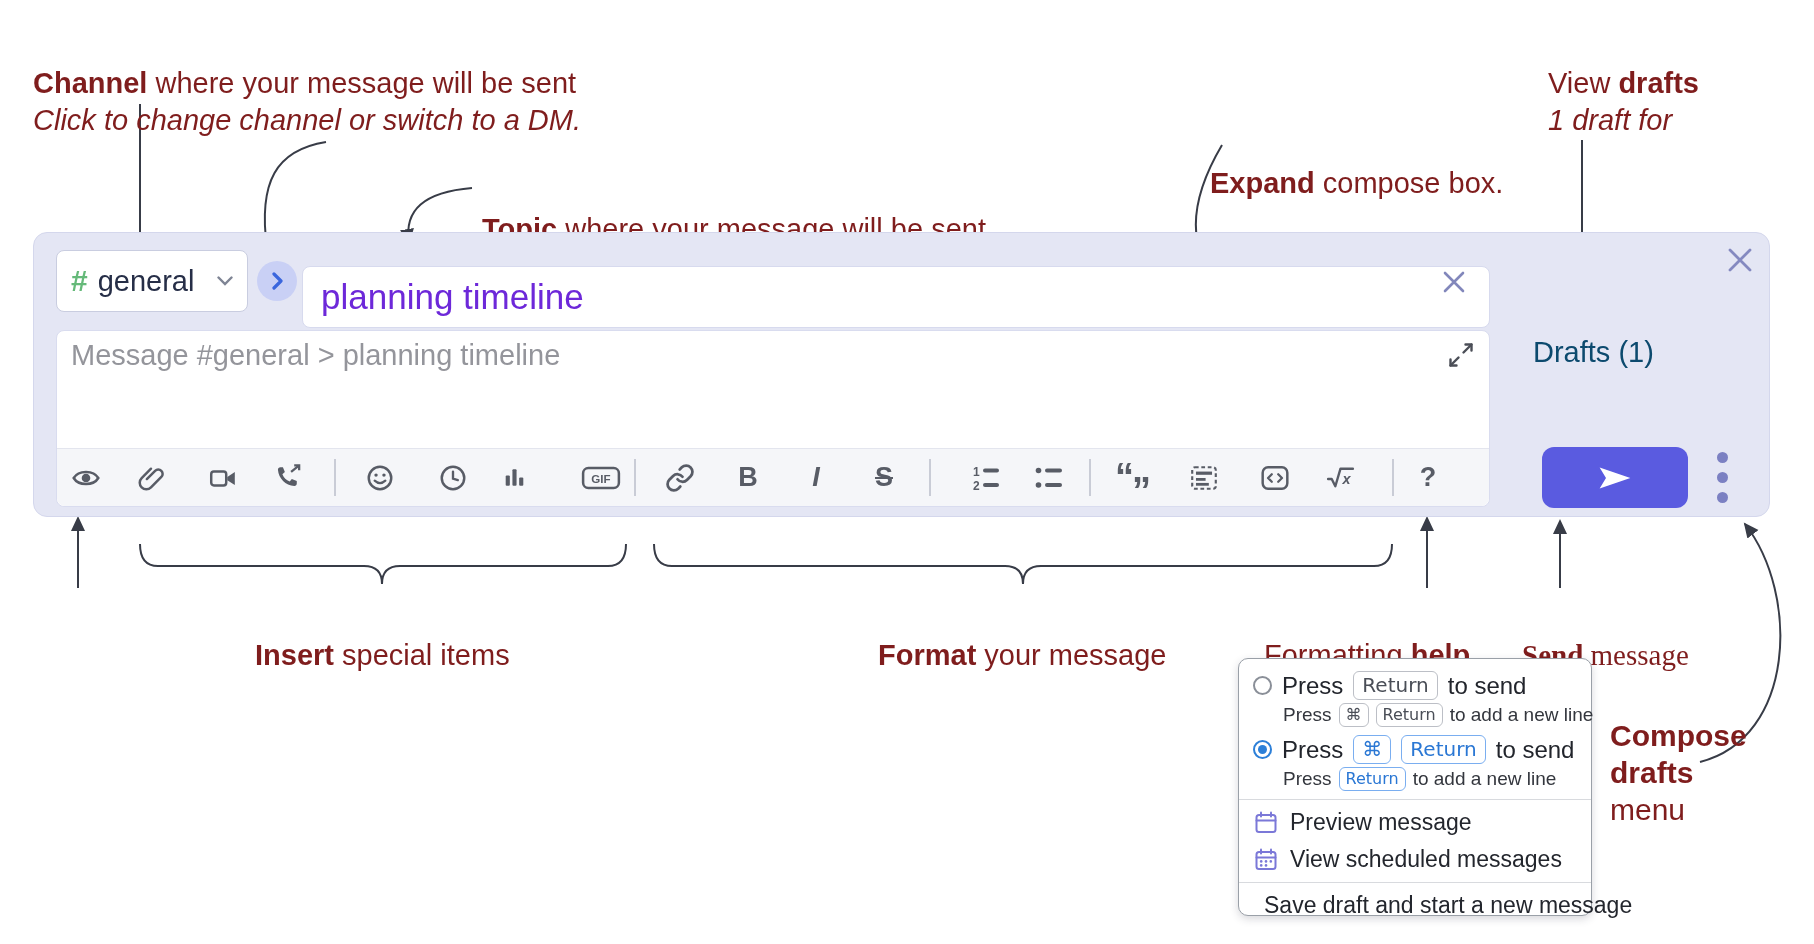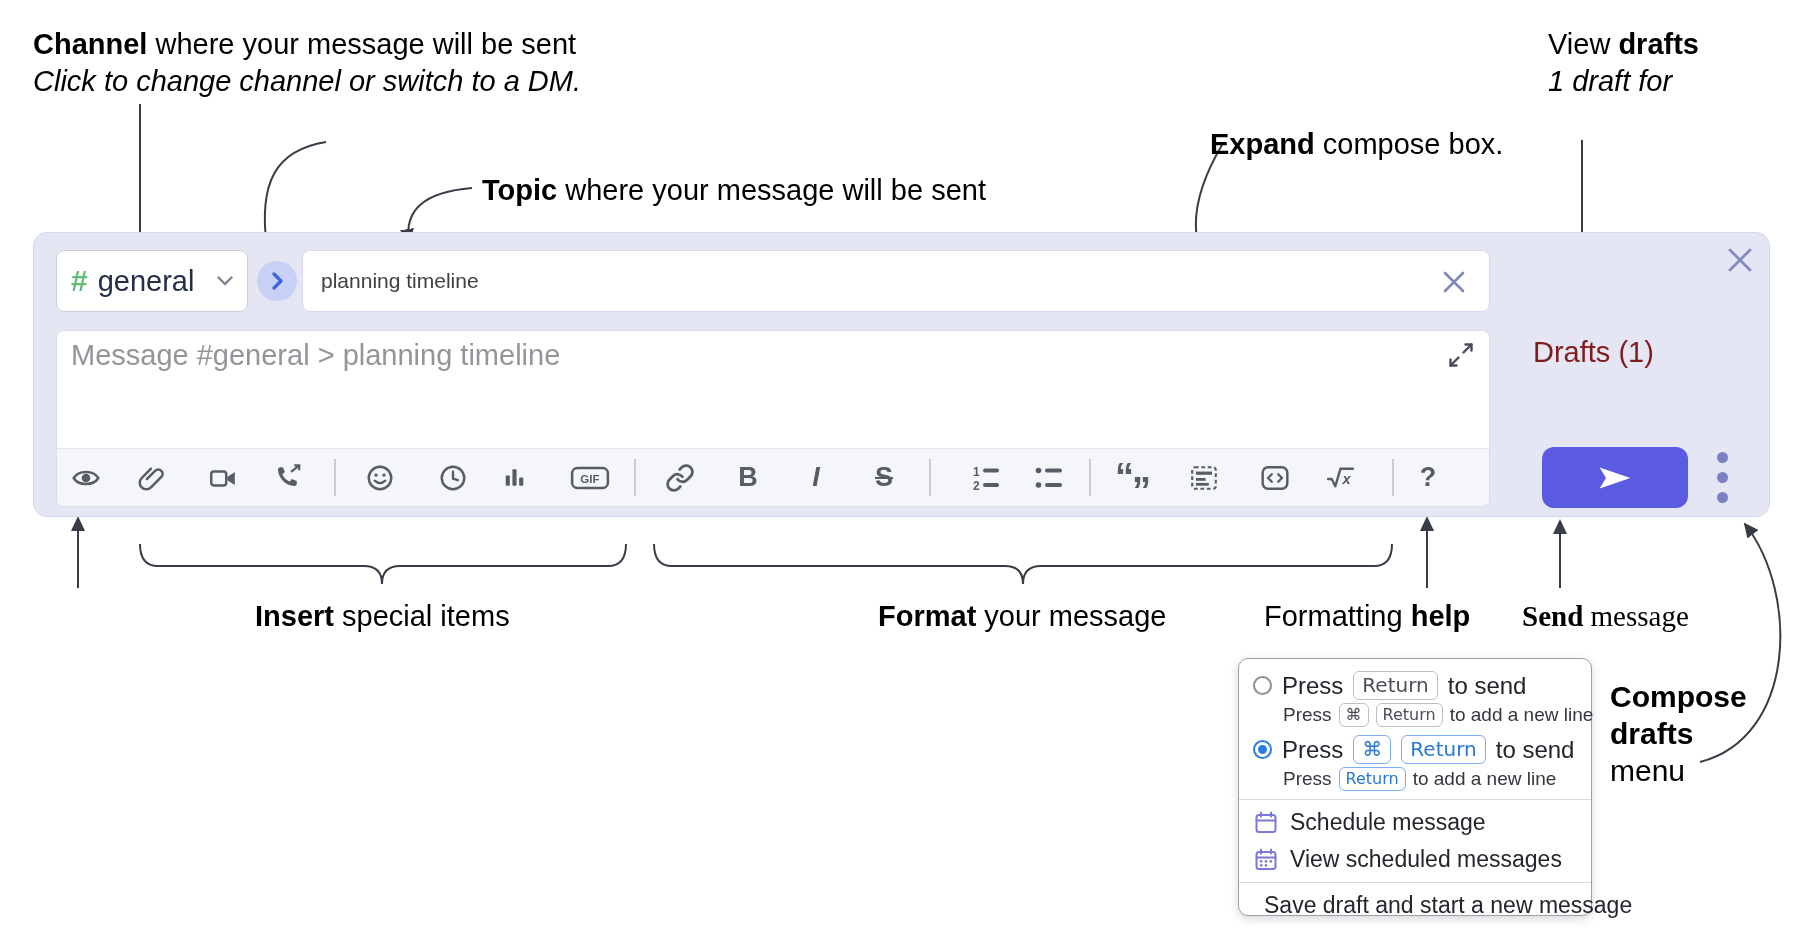--- a/index.html
+++ b/index.html
@@ -1,36 +1,36 @@
 <!DOCTYPE html>
 <html><head>
 <meta charset="utf-8">
 <style>
   * { box-sizing: border-box; margin: 0; padding: 0; }
   html,body { background:#fff; }
   body { font-family: "Liberation Sans","DejaVu Sans",sans-serif; }
   .canvas { position:relative; width:1814px; height:944px; background:#fff; overflow:hidden; }
   .abs { position:absolute; }
-  .ann { font-size:29px; color:#000000; line-height:37px; white-space:nowrap; }
+  .ann { font-size:29px; color:#7f1d1d; line-height:37px; white-space:nowrap;margin-top:39px; }
   .ann .b { font-weight:700; }
   .ann .i { font-style:italic; }
   svg { display:block; }
 
   
   .compose { left:33px; top:232px; width:1737px; height:285px; background:#e4e6f4;
              border:1px solid #d4d7ec; border-radius:14px; }
   .chan-btn { left:56px; top:250px; width:192px; height:62px; background:#fff;
               border:1px solid #c9cde0; border-radius:8px; display:flex; align-items:center;
               gap:10px; padding:0 14px; cursor:pointer; }
   .chan-hash { color:#65b979; font-size:30px; font-weight:700; }
   .chan-name { color:#262e47; font-size:29px; font-weight:500; flex:1; }
   .go-btn { left:257px; top:261px; width:40px; height:40px; border-radius:50%; background:#c9d0f5;
             display:flex; align-items:center; justify-content:center; cursor:pointer; }
-  .topic-input { left:302px; top:250px; width:1188px; height:62px; background:#fff;
-                 border:1px solid #d7daee; border-radius:8px; font-size:21px; color:#404040;
+  .topic-input { left:302px; top:266px; width:1188px; height:62px; background:#fff;
+                 border:1px solid #d7daee; border-radius:8px; font-size:35px; color:#6d28d9;
                  padding:0 70px 0 18px; outline:none;
                  font-family:"Liberation Sans","DejaVu Sans",sans-serif; }
   .icon-btn { display:flex; align-items:center; justify-content:center; cursor:pointer; }
 
   .msgbox { left:56px; top:330px; width:1434px; height:177px; background:#fff;
             border:1px solid #d9dcef; border-radius:8px; }
   .msg-text { position:absolute; left:14px; top:8px; width:1334px; height:102px; border:none;
               resize:none; outline:none; background:transparent; font-size:29px; color:#2f3035;
               font-family:"Liberation Sans","DejaVu Sans",sans-serif; }
   .msg-text::placeholder { color:#94959b; opacity:1; }
@@ -41,21 +41,21 @@
   .tic { position:absolute; top:50%; transform:translateY(-50%); width:36px; height:36px;
          display:flex; align-items:center; justify-content:center; cursor:pointer; }
   .tdiv { position:absolute; top:10px; height:37px; width:2px; background:#c9ccd6; }
   .tletter { font-size:27px; font-weight:700; color:#585c66; }
   .tletter.it { font-style:italic; font-weight:600; }
   .tletter.st { text-decoration:line-through; font-weight:600; }
   .quote-wrap { position:relative; width:38px; height:36px; color:#585c66; font-weight:700; }
   .quote-wrap .qo { position:absolute; left:0; top:-4px; font-size:38px; }
   .quote-wrap .qc { position:absolute; left:17px; top:10px; font-size:38px; }
 
-  .drafts-link { left:1533px; top:336px; font-size:29px; color:#7f1d1d; cursor:pointer; }
+  .drafts-link { left:1533px; top:336px; font-size:29px; color:#0c4a6e; cursor:pointer; }
   .send-btn { left:1542px; top:447px; width:146px; height:61px; background:#5a5be0;
               border-radius:12px; display:flex; align-items:center; justify-content:center;
               cursor:pointer; }
   .dots-btn { left:1704px; top:447px; width:36px; height:61px; display:flex; flex-direction:column;
               align-items:center; justify-content:center; gap:9px; cursor:pointer; }
   .dot { width:11px; height:11px; border-radius:50%; background:#7b80c2; }
 
   
   .menu { left:1238px; top:658px; width:354px; height:258px; background:#fff;
           border:1.5px solid #9aa0a8; border-radius:10px; box-shadow:0 3px 8px rgba(40,40,60,.18);
@@ -204,21 +204,21 @@
           <path d="M14 8 V14.5 L18.5 16" fill="none" stroke="#585c66" stroke-width="2.2" stroke-linecap="round"></path>
         </svg>
       </div>
       <div class="tic" style="left:439px;">
         <svg width="29" height="29" viewBox="0 0 28 28">
           <rect x="5.5" y="12" width="4" height="10" rx="1" fill="#585c66"></rect>
           <rect x="12" y="6" width="4" height="16" rx="1" fill="#585c66"></rect>
           <rect x="18.5" y="14" width="4" height="8" rx="1" fill="#585c66"></rect>
         </svg>
       </div>
-      <div class="tic" style="left:511px;width:44px;">
+      <div class="tic" style="left:522px;width:44px;">
         <svg width="40" height="30" viewBox="0 0 38 28">
           <rect x="2" y="4.5" width="34" height="19" rx="5" fill="none" stroke="#585c66" stroke-width="2.4"></rect>
           <text x="19" y="19" text-anchor="middle" font-size="11" font-weight="bold" fill="#585c66">GIF</text>
         </svg>
       </div>
       <div class="tdiv" style="left:577px;"></div>
       <div class="tic" style="left:605px;">
         <svg width="30" height="30" viewBox="0 0 24 24">
           <g fill="none" stroke="#585c66" stroke-width="2.2" stroke-linecap="round">
             <path d="M10 13 a5 5 0 0 0 7.54 .54 l3 -3 a5 5 0 0 0 -7.07 -7.07 l-1.72 1.71"></path>
@@ -353,21 +353,21 @@
 
     <div class="mitem">
       <svg width="26" height="26" viewBox="0 0 26 26">
         <g fill="none" stroke="#7b78d8" stroke-width="2" stroke-linecap="round">
           <rect x="3.5" y="5" width="19" height="17" rx="2.5"></rect>
           <path d="M3.5 10.5 H22.5"></path>
             <path d="M8 2.5 V6.5"></path>
             <path d="M18 2.5 V6.5"></path>
         </g>
       </svg>
-      <span>Schedule message</span>
+      <span>Preview message</span>
     </div>
     <div class="mitem">
       <svg width="26" height="26" viewBox="0 0 26 26">
         <g fill="none" stroke="#7b78d8" stroke-width="2" stroke-linecap="round">
           <rect x="3.5" y="5" width="19" height="17" rx="2.5"></rect>
           <path d="M3.5 10.5 H22.5"></path>
             <path d="M8 2.5 V6.5"></path>
             <path d="M18 2.5 V6.5"></path>
         </g>
         <g fill="#7b78d8">

